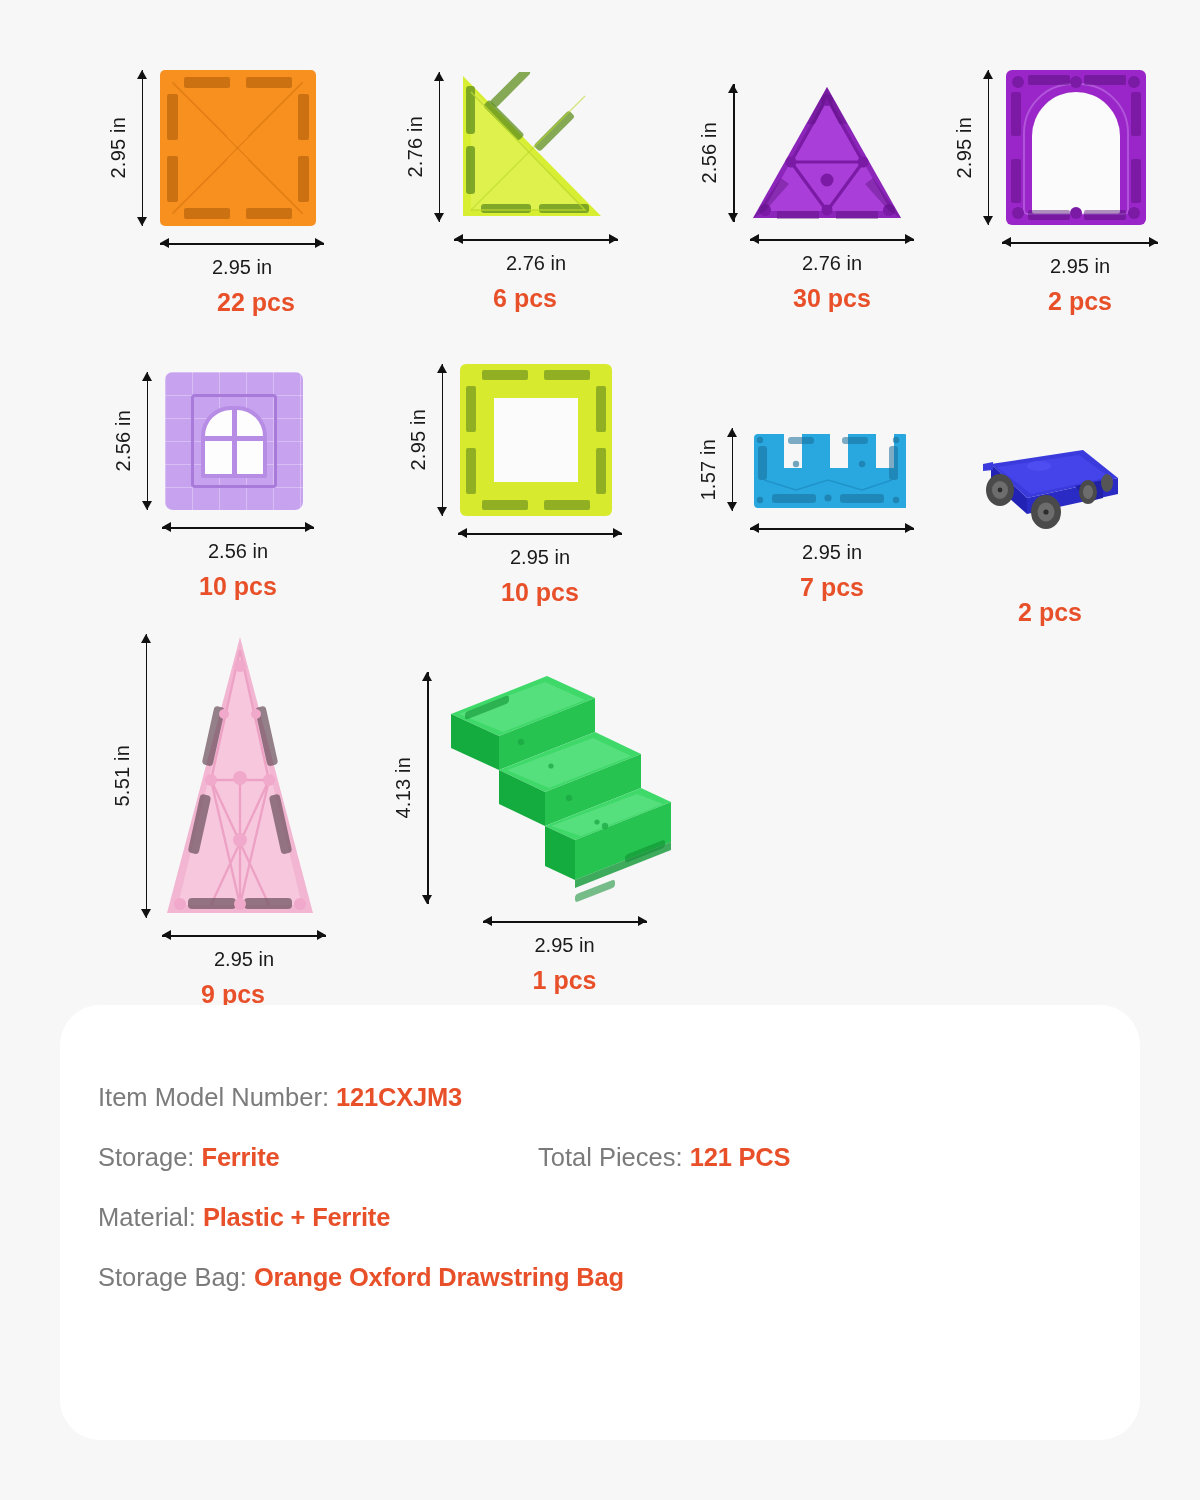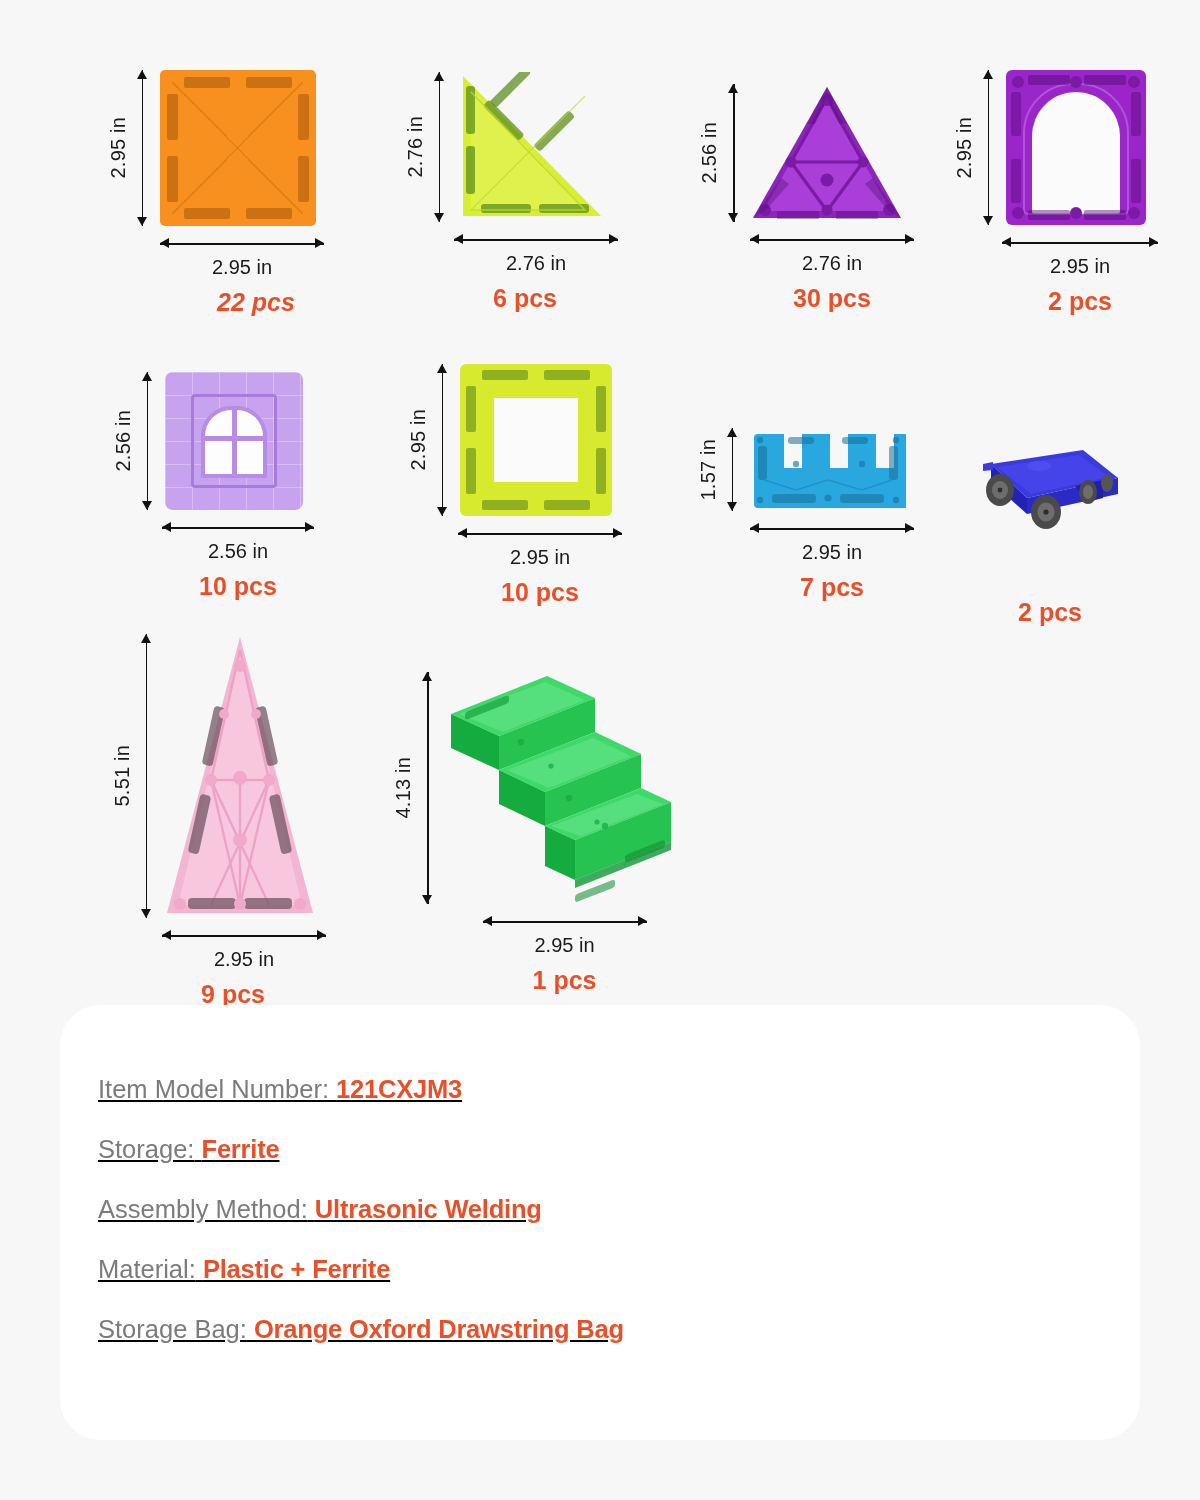--- a/index.html
+++ b/index.html
@@ -127,25 +127,24 @@
     top: 1005px;
     width: 1080px;
     height: 435px;
     background: #ffffff;
     border-radius: 40px;
   }
 
   .spec-grid {
     position: absolute;
     left: 38px;
-    top: 54px;
+    top: 62px;
     right: 30px;
     display: flex;
     flex-wrap: wrap;
-    text-decoration: underline;
   }
 
   .spec-item {
     font-size: 25.5px;
     line-height: 60px;
     white-space: nowrap;
   }
   .spec-item.col-l { width: 617px; }
   .spec-item.col-r { width: 440px; }
 
@@ -288,21 +287,21 @@
         </div>
       </div>
     </div>
     <div class="h-dim" style="margin-left:62px;">
       <span class="h-arrow" style="width:164px;">
         <i class="ah left"></i>
           <i class="ah right"></i>
       </span>
       <span class="h-label">2.95 in</span>
     </div>
-    <div class="pcs" style="margin-left:90px;font-style:italic;">22 pcs</div>
+    <div class="pcs" style="margin-left:90px;">22 pcs</div>
   </div>
 
   <div class="piece-cell" style="left:392px; top:72px;">
     <div class="meas-row">
       <div class="v-dim">
         <span class="v-label">2.76 in</span>
         <span class="v-arrow">
           <i class="ah up"></i>
             <i class="ah down"></i>
         </span>
@@ -702,23 +701,23 @@
 
     <div class="spec-item col-l">
       <span class="spec-key">Item Model Number:</span>
       <span class="spec-val">121CXJM3</span>
     </div>
     <div class="spec-item col-r">
       <span class="spec-key">Storage:</span>
       <span class="spec-val">Ferrite</span>
     </div>
 
-    <div class="spec-item col-l">
-      <span class="spec-key">Assembly Method:</span>
-      <span class="spec-val">Ultrasonic Welding</span>
+    <div class="spec-item col-r">
+      <span class="spec-key">Total Pieces:</span>
+      <span class="spec-val">121 PCS</span>
     </div>
 
     <div class="spec-item col-r">
       <span class="spec-key">Material:</span>
       <span class="spec-val">Plastic + Ferrite</span>
     </div>
 
     <div class="spec-item col-l">
       <span class="spec-key">Storage Bag:</span>
       <span class="spec-val">Orange Oxford Drawstring Bag</span>

